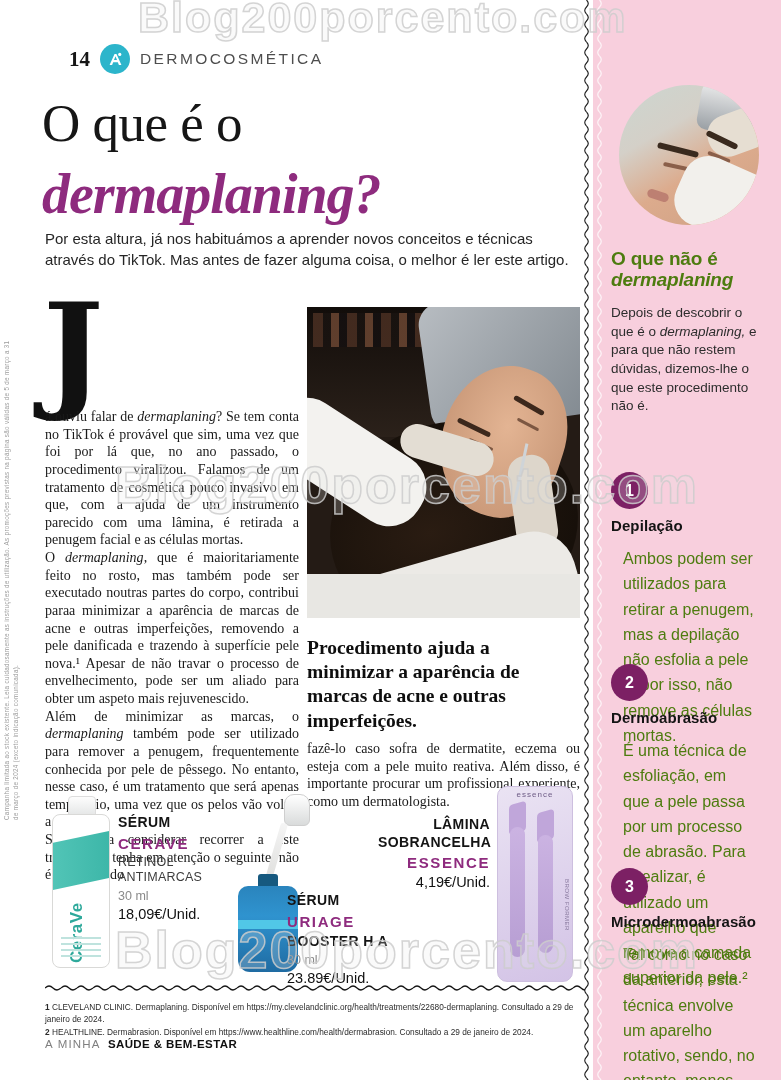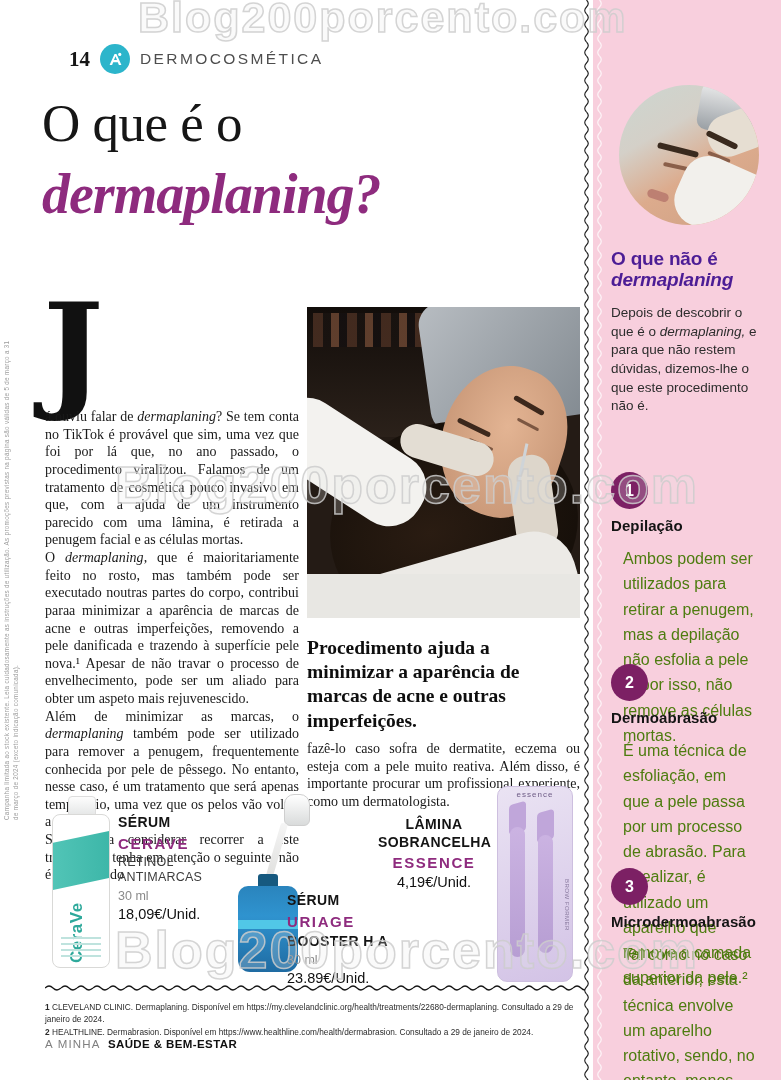--- a/index.html
+++ b/index.html
@@ -60,21 +60,21 @@
   .ph-tool{right:58px;top:136px;width:3px;height:62px;background:#cfd4d8;transform:rotate(12deg);}
   .ph-sheet{left:0;bottom:0;width:100%;height:44px;background:#e8e7e3;}
 
   
   .ptxt{position:absolute;z-index:5;}
   .pt-type{font-weight:700;font-size:14px;letter-spacing:.4px;color:#141414;line-height:1.25;}
   .pt-brand{font-weight:700;font-size:15px;letter-spacing:1.6px;color:#8e2b7e;margin:3px 0;}
   .pt-desc{font-size:12.5px;color:#3c3c3c;letter-spacing:.2px;line-height:1.25;}
   .pt-size{font-size:12.5px;color:#8a8a8a;margin:3px 0;}
   .pt-price{font-weight:400;font-size:14.5px;color:#101010;}
-  .p3txt{text-align:center;}
+  .p3txt{text-align:right;}
 
   .cerave{left:52px;top:796px;width:58px;height:172px;}
   .cerave>div{position:absolute;}
   .cv-cap{left:16px;top:0;width:26px;height:20px;background:linear-gradient(#fdfdfd,#e2e4e4);border-radius:4px 4px 2px 2px;border:1px solid #ddd;}
   .cv-body{left:0;top:18px;width:56px;height:152px;background:#fff;border:1px solid #d9d9d7;border-radius:8px;overflow:hidden;}
   .cv-band{position:absolute;left:-12px;top:22px;width:84px;height:46px;background:linear-gradient(100deg,#57c8ba,#36b2a4);transform:rotate(-12deg);}
   .cv-vert{position:absolute;left:14px;top:52px;height:96px;writing-mode:vertical-rl;transform:rotate(180deg);
            font-weight:700;font-size:17px;color:#2ea99b;letter-spacing:.5px;}
   .cv-lines{position:absolute;left:8px;bottom:8px;width:40px;height:22px;
             background:repeating-linear-gradient(180deg,#bfe3de 0 2px,transparent 2px 6px);}
@@ -118,21 +118,21 @@
            background:linear-gradient(150deg,#ccd6d0 0%,#d4d0c8 32%,#dcab8d 60%,#cfa184 100%);}
   .scircle>div{position:absolute;}
   .sc-device{right:4px;top:0;width:56px;height:48px;background:linear-gradient(180deg,#ededed,#9aa0a5);border-radius:10px;transform:rotate(10deg);}
   .sc-glove{right:-10px;top:26px;width:62px;height:42px;background:#e6ded2;border-radius:20px;transform:rotate(-20deg);}
   .sc-brow1{left:38px;top:62px;width:42px;height:6px;background:#3a2a1e;border-radius:3px;transform:rotate(14deg);}
   .sc-brow2{left:86px;top:52px;width:34px;height:6px;background:#3a2a1e;border-radius:3px;transform:rotate(26deg);}
   .sc-eye1{left:44px;top:80px;width:30px;height:4px;background:#8a5f4a;border-radius:2px;transform:rotate(12deg);}
   .sc-eye2{left:88px;top:70px;width:24px;height:4px;background:#8a5f4a;border-radius:2px;transform:rotate(22deg);}
   .sc-lips{left:28px;top:106px;width:22px;height:9px;background:#bd8072;border-radius:6px;transform:rotate(18deg);}
   .sc-towel{left:56px;bottom:-18px;width:130px;height:72px;background:#f2f0ec;border-radius:26px;transform:rotate(24deg);}
-  .sb-title{left:18px;top:248px;color:#4c1d95;}
+  .sb-title{left:18px;top:248px;color:#4d7c0f;}
   .sb-title .s1{font-weight:800;font-size:19px;line-height:1.12;letter-spacing:-.2px;}
   .sb-title .s2{font-weight:800;font-style:italic;font-size:19px;line-height:1.12;letter-spacing:-.2px;}
   .sb-intro{left:18px;top:304px;width:154px;font-size:13.5px;line-height:1.38;color:#2d2d2d;}
   .sb-intro em{font-style:italic;}
   .sb-item{left:18px;width:156px;}
   .badge{width:37px;height:37px;border-radius:50%;background:#7c2064;color:#fff;font-weight:700;font-size:16px;
          display:flex;align-items:center;justify-content:center;}
   .sb-item h4{margin:8px 0 4px;font-size:15px;font-weight:700;color:#141414;letter-spacing:.1px;}
   .sb-item p{margin:12px;font-size:16px;line-height:1.58;color:#4d7c0f;}
   .it1{top:472px;} .it2{top:664px;} .it3{top:868px;}
@@ -153,20 +153,21 @@
       </svg>
     </span>
     <span class="section">DERMOCOSMÉTICA</span>
   </div>
 
   <div class="abs title">
     <div class="t1">O que é o</div>
     <div class="t2">dermaplaning?</div>
   </div>
 
+  <div class="abs intro">Por esta altura, já nos habituámos a aprender novos conceitos e técnicas através do TikTok. Mas antes de fazer alguma coisa, o melhor é ler este artigo.</div>
 
   <div class="abs col1 art">
     <div class="dropcap">J</div>
     <p><span>á ouviu falar de </span><em>dermaplaning</em><span>? Se tem conta no TikTok é provável que sim, uma vez que foi por lá que, no ano passado, o procedimento viralizou. Falamos de um tratamento de cosmética pouco invasivo em que, com a ajuda de um instrumento parecido com uma lâmina, é retirada a penugem facial e as células mortas.</span></p>
     <p><span>O </span><em>dermaplaning</em><span>, que é maioritariamente feito no rosto, mas também pode ser executado noutras partes do corpo, contribui paraa minimizar a aparência de marcas de acne e outras imperfeições, removendo a pele danificada e trazendo à superfície pele nova.¹ Apesar de não travar o processo de envelhecimento, pode ser um aliado para obter um aspeto mais rejuvenescido.</span></p>
     <p><span>Além de minimizar as marcas, o </span><em>dermaplaning</em><span> também pode ser utilizado para remover a penugem, frequentemente conhecida por pele de pêssego. No entanto, nesse caso, é um tratamento que será apenas temporário, uma vez que os pelos vão voltar a crescer.</span></p>
     <p>Se está a considerar recorrer a este tratamento, tenha em atenção o seguinte: não é aconselhado</p>
   </div>
 
   <div class="abs photo">

